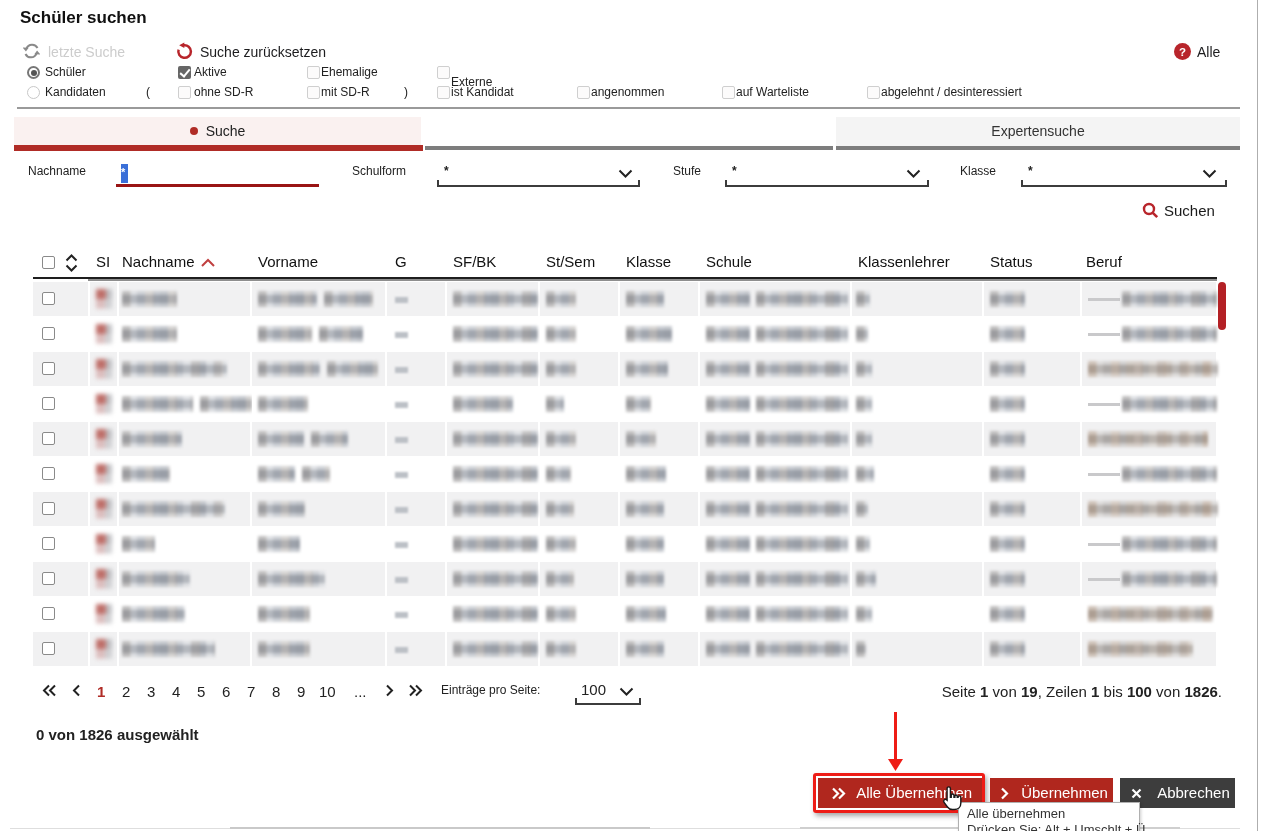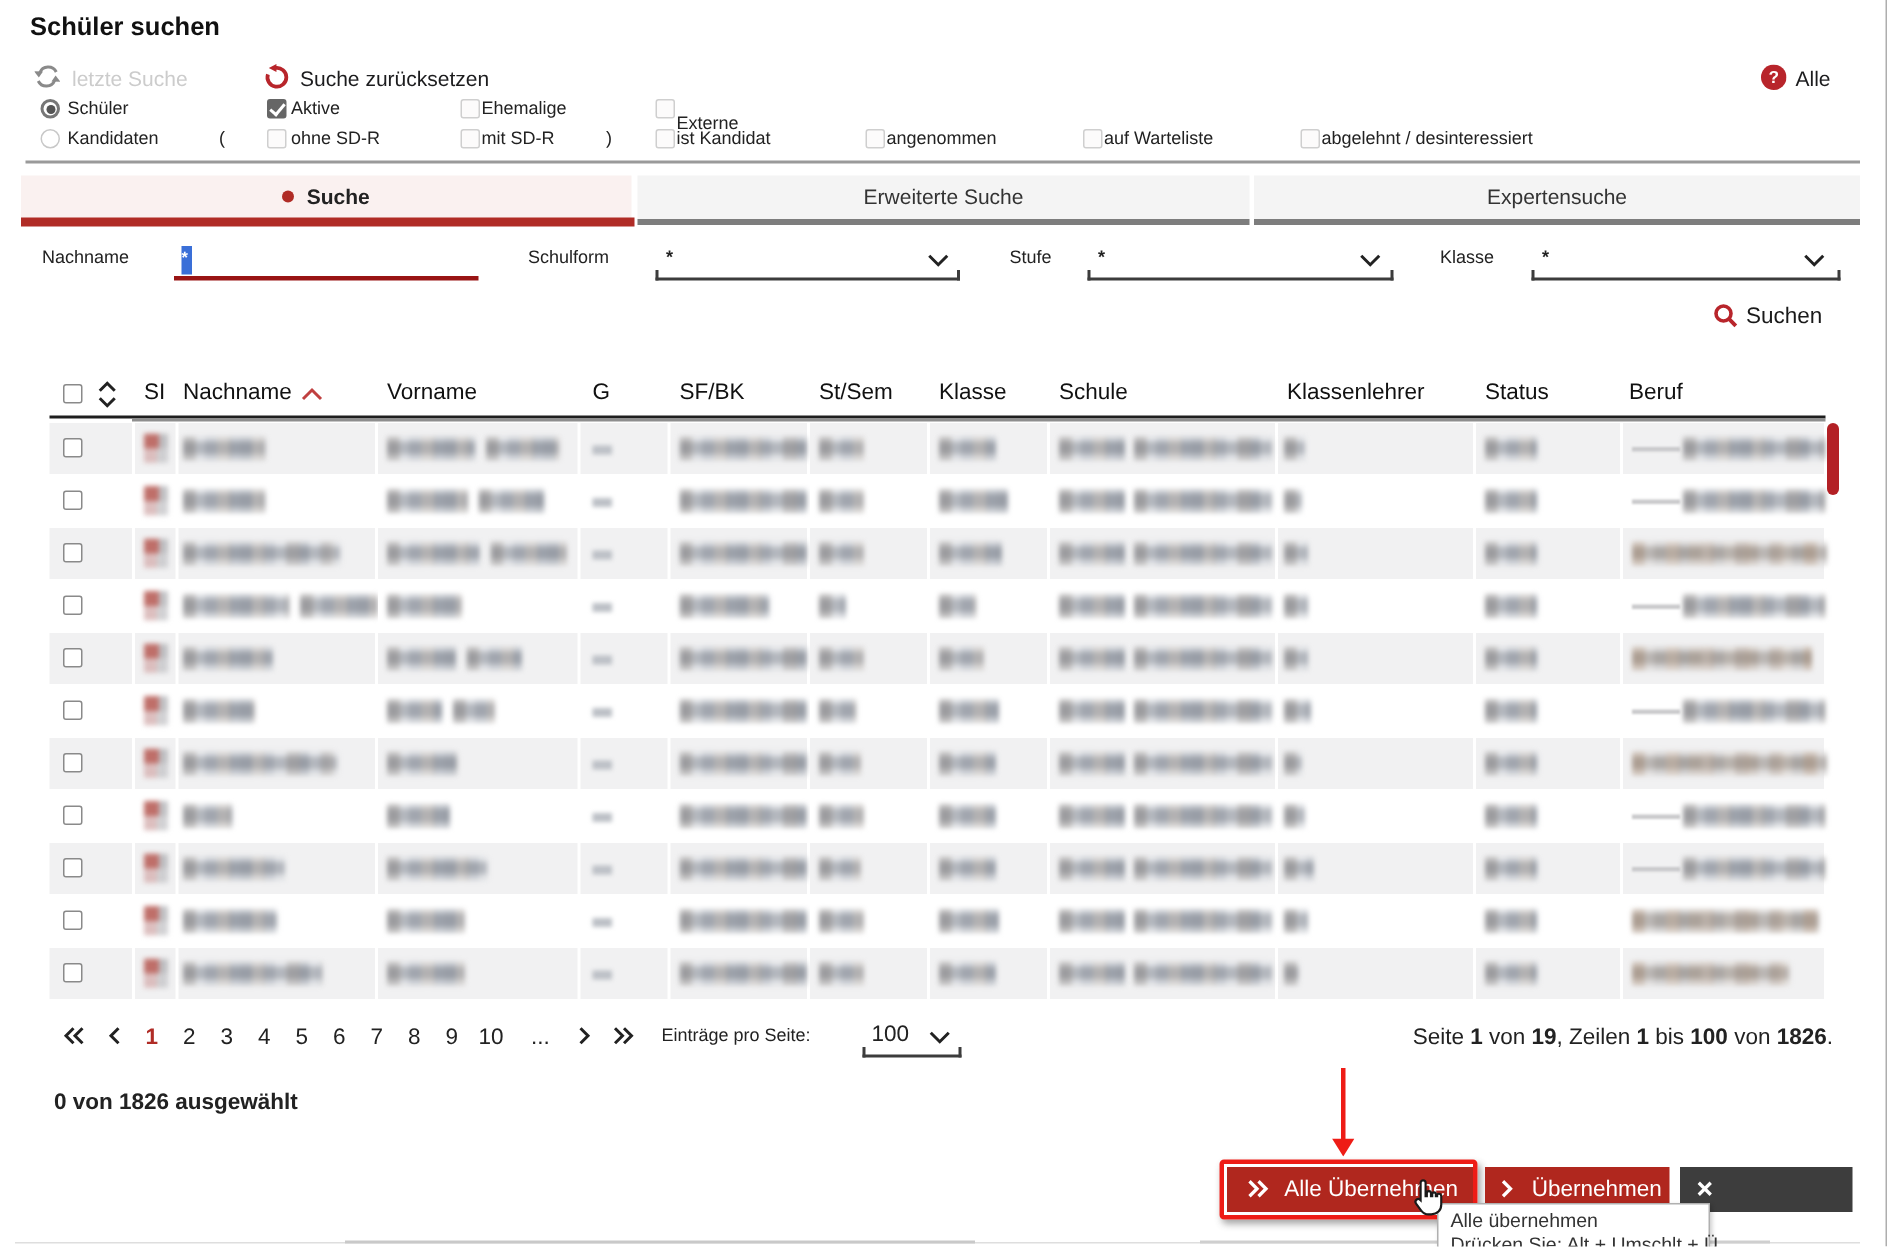--- a/index.html
+++ b/index.html
@@ -17,21 +17,21 @@
 .cb { position:absolute; width:13px; height:13px; background:#fcfbfb; border:1px solid #cfcfcf; border-radius:2px; }
 .cbd { position:absolute; width:13px; height:13px; background:#fff; border:1px solid #8a8a8a; border-radius:2px; }
 .cbc { position:absolute; width:13px; height:13px; border-radius:2px; background:#666; }
 .cbc:after { content:""; position:absolute; left:3.5px; top:0.5px; width:4px; height:8px; border:solid #fff; border-width:0 2px 2px 0; transform:rotate(40deg); }
 .rd { position:absolute; width:13px; height:13px; border-radius:50%; background:#fff; border:1px solid #c8c8c8; }
 .rdc { position:absolute; width:13px; height:13px; border-radius:50%; background:#fff; border:2px solid #777; }
 .rdc:after { content:""; position:absolute; left:1.5px; top:1.5px; width:6px; height:6px; border-radius:50%; background:#555; }
 
 
 .tab { position:absolute; top:117px; height:29px; font-size:14px; text-align:center; line-height:29px; }
-#tab1 { left:14px; width:407px; background:#faf1f0; font-weight:bold; color:#222; border-bottom:none; }
+#tab1 { left:14px; width:407px; background:#faf1f0; font-weight:normal; color:#222; border-bottom:none; }
 #tab1u { left:14px; top:145px; width:409px; height:6px; background:#b02c26; }
 #tab2 { left:425px; width:408px; background:#f4f4f4; color:#333; }
 #tab2u { left:425px; top:146px; width:408px; height:4px; background:#7d7d7d; }
 #tab3 { left:836px; width:404px; background:#f4f4f4; color:#333; }
 #tab3u { left:836px; top:146px; width:404px; height:4px; background:#7d7d7d; }
 .reddot { display:inline-block; width:8px; height:8px; border-radius:50%; background:#b02c26; margin-right:8px; vertical-align:1px; }
 
 
 .uline { position:absolute; border-bottom:2px solid #3c3c3c; }
 .uline:before, .uline:after { content:""; position:absolute; bottom:-2px; width:2px; height:7px; background:#3c3c3c; }
@@ -129,21 +129,20 @@
   <div class="abs lbl" style="left:591px;top:85px">angenommen</div>
   <span class="cb" style="left:722px;top:86px"></span>
   <div class="abs lbl" style="left:736px;top:85px">auf Warteliste</div>
   <span class="cb" style="left:867px;top:86px"></span>
   <div class="abs lbl" style="left:881px;top:85px">abgelehnt / desinteressiert</div>
 
   <div class="abs" style="left:17px;top:107px;width:1223px;height:2px;background:#9a9a9a"></div>
 
   <div class="tab" id="tab1"><span class="reddot"></span>Suche</div>
   <div class="abs" id="tab1u"></div>
-  <div class="tab" id="tab2">Erweiterte Suche</div>
   <div class="abs" id="tab2u"></div>
   <div class="tab" id="tab3">Expertensuche</div>
   <div class="abs" id="tab3u"></div>
 
   <div class="abs lbl" style="left:28px;top:164px">Nachname</div>
   <div class="abs rline" style="left:116px;top:163px;width:203px;height:24px"></div>
   <div class="abs" style="left:121px;top:164px;width:7px;height:19px;background:#3a6fd8"></div>
   <div class="abs" style="left:121px;top:166px;font-size:11px;color:#fff;font-weight:bold">*</div>
 
   <div class="abs lbl" style="left:352px;top:164px">Schulform</div>
@@ -688,21 +687,21 @@
   <div class="btn" style="left:990px;width:123px;background:#b0271e">
     <svg style="display:inline-block;vertical-align:-2px;margin-left:10px" width="9" height="13" viewBox="0 0 9 13">
         <path d="M2 1.5 L7 6.5 L2 11.5" fill="none" stroke="#fff" stroke-width="2.2"></path>
       </svg>
     <span style="margin-left:8px">Übernehmen</span>
   </div>
   <div class="btn" style="left:1120px;width:115px;background:#3d3d3d">
     <svg style="display:inline-block;vertical-align:-1px;margin-left:11px" width="11" height="11" viewBox="0 0 11 11">
         <path d="M1.5 1.5 L9.5 9.5 M9.5 1.5 L1.5 9.5" fill="none" stroke="#fff" stroke-width="2.2"></path>
       </svg>
-    <span style="margin-left:24px">Abbrechen</span>
+    <span style="margin-left:11px">Abbrechen</span>
   </div>
 
   <div class="abs" style="left:958px;top:802px;width:182px;height:40px;background:#fff;border:1px solid #b0b0b0;box-shadow:1px 1px 3px rgba(0,0,0,.2);z-index:5"></div>
   <div class="abs" style="left:967px;top:806px;font-size:13px;color:#333;z-index:6">Alle übernehmen</div>
   <div class="abs" style="left:967px;top:822px;font-size:13px;color:#333;z-index:6">Drücken Sie: Alt + Umschlt + Ü</div>
 
   <svg class="abs" style="left:941px;top:785px;z-index:9" width="21" height="27" viewBox="0 0 19 24">
     <path d="M7 1.5 C7.83 1.5 8.5 2.17 8.5 3 L8.5 11 L9.25 11 L9.25 9.25 C9.25 8.56 9.81 8 10.5 8 C11.19 8 11.75 8.56 11.75 9.25 L11.75 11 L12.5 11 L12.5 9.9 C12.5 9.29 13 8.8 13.6 8.8 C14.21 8.8 14.7 9.29 14.7 9.9 L14.7 11 L15.45 11 L15.45 10.6 C15.45 10.05 15.9 9.6 16.45 9.6 C17.28 9.6 17.95 10.27 17.95 11.1 L17.95 16 C17.95 19.6 15.55 22 11.95 22 L10.35 22 C8.45 22 6.95 21.2 5.85 19.7 L2.75 15.5 C2.2 14.76 2.33 13.73 3.05 13.15 C3.72 12.61 4.68 12.67 5.28 13.29 L5.5 13.5 L5.5 3 C5.5 2.17 6.17 1.5 7 1.5 Z" fill="#fff" stroke="#1a1a1a" stroke-width="1.3"></path>
   </svg>
 

